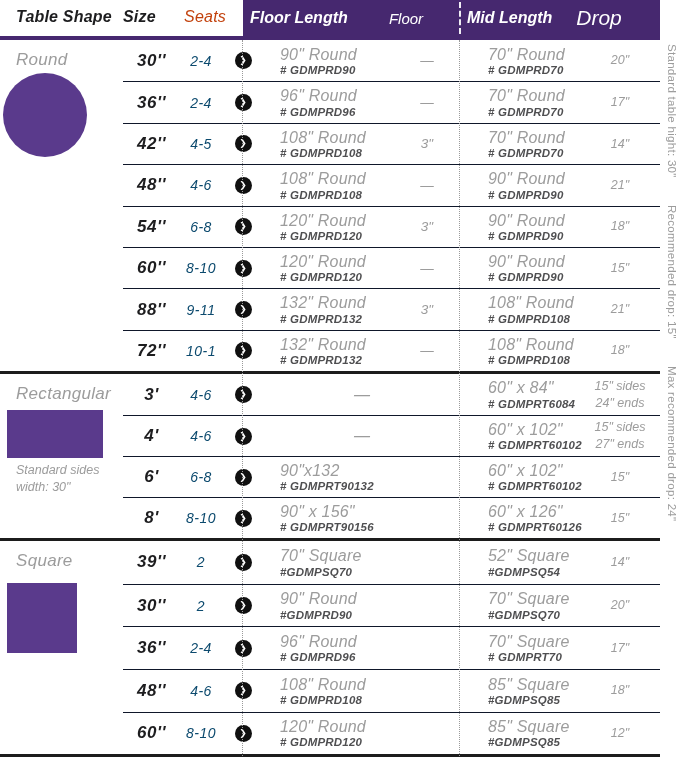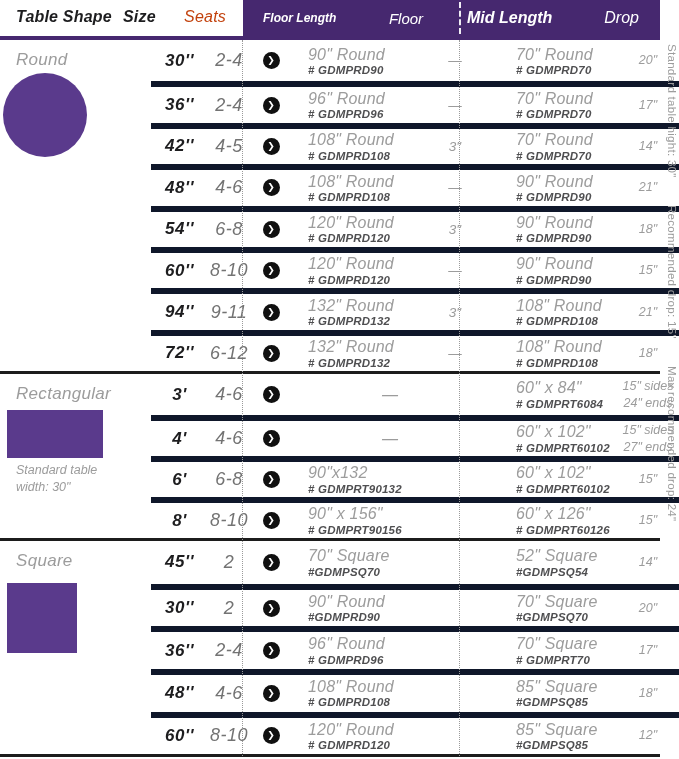--- a/index.html
+++ b/index.html
@@ -12,46 +12,46 @@
   
   .hdr{position:relative;height:36px;display:flex;}
   .hdr-left{width:243px;position:relative;}
   .hdr-label{position:absolute;top:8px;font-size:16px;font-weight:bold;color:#1d1d1f;letter-spacing:.2px;}
   .hdr-shape{left:16px;}
   .hdr-size{left:123px;width:57px;text-align:left;}
   .hdr-seats{left:180px;width:46px;text-align:right;font-weight:normal;color:#c2410c;}
   .hdr-purple{width:417px;background:var(--purpledark);color:#fff;display:flex;position:relative;}
   .hp-fp{width:196px;display:flex;align-items:center;}
   .hp-md{width:200px;display:flex;align-items:center;}
-  .hp-floor{padding-left:20px;font-weight:bold;font-size:12px;white-space:nowrap;}
+  .hp-floor{padding-left:7px;font-weight:bold;font-size:16px;white-space:nowrap;}
   .hp-puddle{width:66px;margin-left:auto;text-align:center;font-size:15px;}
   .hp-mid{padding-left:28px;font-weight:bold;font-size:16px;white-space:nowrap;}
-  .hp-drop{width:80px;margin-left:auto;text-align:right;font-size:16px;}
+  .hp-drop{width:80px;margin-left:auto;text-align:center;font-size:21px;}
   .hdr-dash{position:absolute;left:216px;top:2px;bottom:2px;border-left:2px dashed rgba(255,255,255,.92);}
   .purple-underline{height:4px;background:var(--purpledark);width:660px;}
 
   
   .divider{height:3px;background:#1c1c1c;width:660px;}
-  .section{position:relative;padding-left:28px;}
+  .section{position:relative;}
   .shape-area{position:absolute;left:0;top:0;width:123px;}
   .shape-label{position:absolute;left:16px;top:10px;font-size:17px;color:#9c9c9c;letter-spacing:.3px;}
   .shape-note{position:absolute;left:16px;font-size:12.5px;color:#9c9c9c;line-height:1.35;}
   .shape-circle{position:absolute;left:3px;top:33px;width:84px;height:84px;border-radius:50%;background:var(--purpleshape);}
   .shape-rect{position:absolute;left:7px;top:36px;width:96px;height:48px;background:var(--purpleshape);}
   .shape-square{position:absolute;left:7px;top:42px;width:70px;height:70px;background:var(--purpleshape);}
 
   .rows{margin-left:123px;width:537px;}
   .row{display:flex;align-items:center;box-sizing:border-box;}
-  .row + .row{border-top:6px solid #0f172a;}
+  .row + .row{border-top:1px solid #0f172a;}
   .sec-round .row{height:41.4px;}
   .sec-rect .row{height:41px;}
   .sec-square .row{height:42.6px;}
 
   .cell-size{width:57px;text-align:center;font-size:17px;font-weight:bold;color:#1d1d1f;letter-spacing:.5px;}
-  .cell-seats{width:42px;text-align:center;font-size:18px;color:#737373;letter-spacing:.5px;}
+  .cell-seats{width:42px;text-align:center;font-size:14px;color:#0c4a6e;letter-spacing:.5px;}
   .cell-arrow{width:42px;display:flex;justify-content:center;}
   .arrow-circle{width:17px;height:17px;border-radius:50%;background:#101010;color:#fff;display:flex;align-items:center;justify-content:center;font-size:9px;font-weight:bold;line-height:1;}
   .fp-wrap{width:196px;display:flex;position:relative;align-self:stretch;align-items:center;}
   .cell-floor{width:130px;padding-left:16px;box-sizing:border-box;}
   .cell-puddle{width:66px;text-align:center;font-size:13.5px;color:#9c9c9c;}
   .combined-dash{position:absolute;left:0;top:0;width:100%;height:100%;display:flex;align-items:center;justify-content:center;font-size:16px;color:#9c9c9c;pointer-events:none;}
   .md-wrap{width:200px;display:flex;align-items:center;}
   .cell-mid{width:120px;padding-left:28px;box-sizing:border-box;}
   .main-val{font-size:16px;color:#9c9c9c;line-height:1.15;white-space:nowrap;letter-spacing:.2px;}
   .sku-val{font-size:11.5px;font-weight:bold;color:#4f4f51;letter-spacing:.2px;white-space:nowrap;}
@@ -248,21 +248,21 @@
         <div class="sku-val"># GDMPRD90</div>
       </div>
       <div class="cell-drop">
         <div>15"</div>
         <div></div>
       </div>
     </div>
   </div>
 
   <div class="row">
-    <div class="cell-size">94''</div>
+    <div class="cell-size">88''</div>
     <div class="cell-seats">9-11</div>
     <div class="cell-arrow">
       <span class="arrow-circle">❯</span>
     </div>
     <div class="fp-wrap">
       <div class="cell-floor">
         <div class="main-val">132" Round</div>
         <div class="sku-val"># GDMPRD132</div>
       </div>
       <div class="cell-puddle">3"</div>
@@ -275,21 +275,21 @@
       </div>
       <div class="cell-drop">
         <div>21"</div>
         <div></div>
       </div>
     </div>
   </div>
 
   <div class="row">
     <div class="cell-size">72''</div>
-    <div class="cell-seats">6-12</div>
+    <div class="cell-seats">10-1</div>
     <div class="cell-arrow">
       <span class="arrow-circle">❯</span>
     </div>
     <div class="fp-wrap">
       <div class="cell-floor">
         <div class="main-val">132" Round</div>
         <div class="sku-val"># GDMPRD132</div>
       </div>
       <div class="cell-puddle">—</div>
       <div class="combined-dash"></div>
@@ -308,21 +308,21 @@
 </div>
     </div>
 
     <div class="divider"></div>
 
     <div class="section sec-rect">
       <div class="shape-area">
         <div class="shape-label">Rectangular</div>
         <div class="shape-rect"></div>
         <div class="shape-note" style="top:88px;">
-          <div>Standard table</div>
+          <div>Standard sides</div>
           <div>width: 30"</div>
         </div>
       </div>
       <div class="rows">
   <div class="row">
     <div class="cell-size">3'</div>
     <div class="cell-seats">4-6</div>
     <div class="cell-arrow">
       <span class="arrow-circle">❯</span>
     </div>
@@ -428,21 +428,21 @@
 
     <div class="divider"></div>
 
     <div class="section sec-square">
       <div class="shape-area">
         <div class="shape-label">Square</div>
         <div class="shape-square"></div>
       </div>
       <div class="rows">
   <div class="row">
-    <div class="cell-size">45''</div>
+    <div class="cell-size">39''</div>
     <div class="cell-seats">2</div>
     <div class="cell-arrow">
       <span class="arrow-circle">❯</span>
     </div>
     <div class="fp-wrap">
       <div class="cell-floor">
         <div class="main-val">70" Square</div>
         <div class="sku-val">#GDMPSQ70</div>
       </div>
       <div class="cell-puddle"></div>

